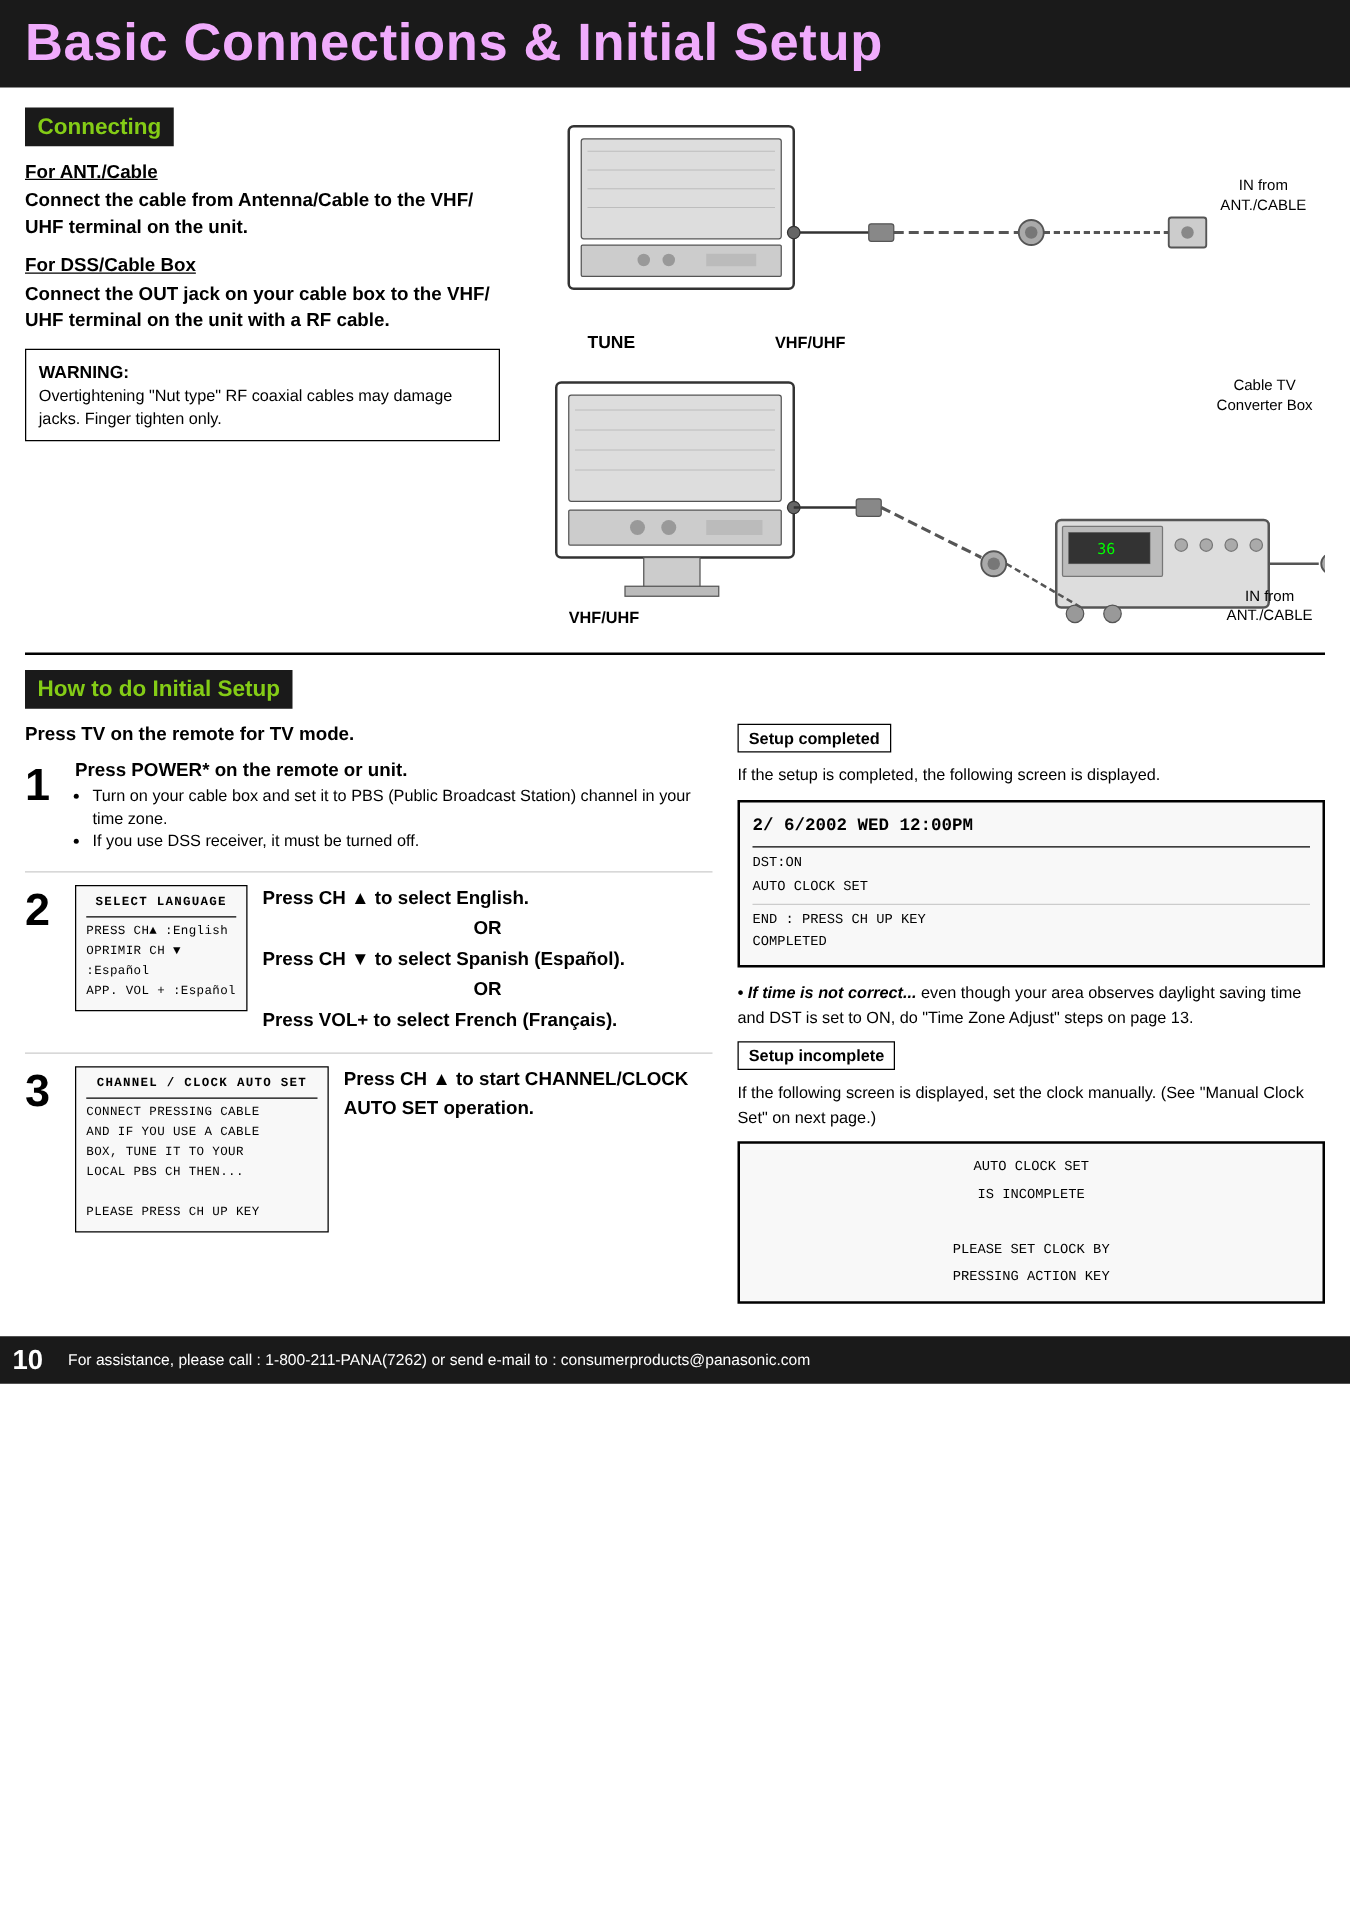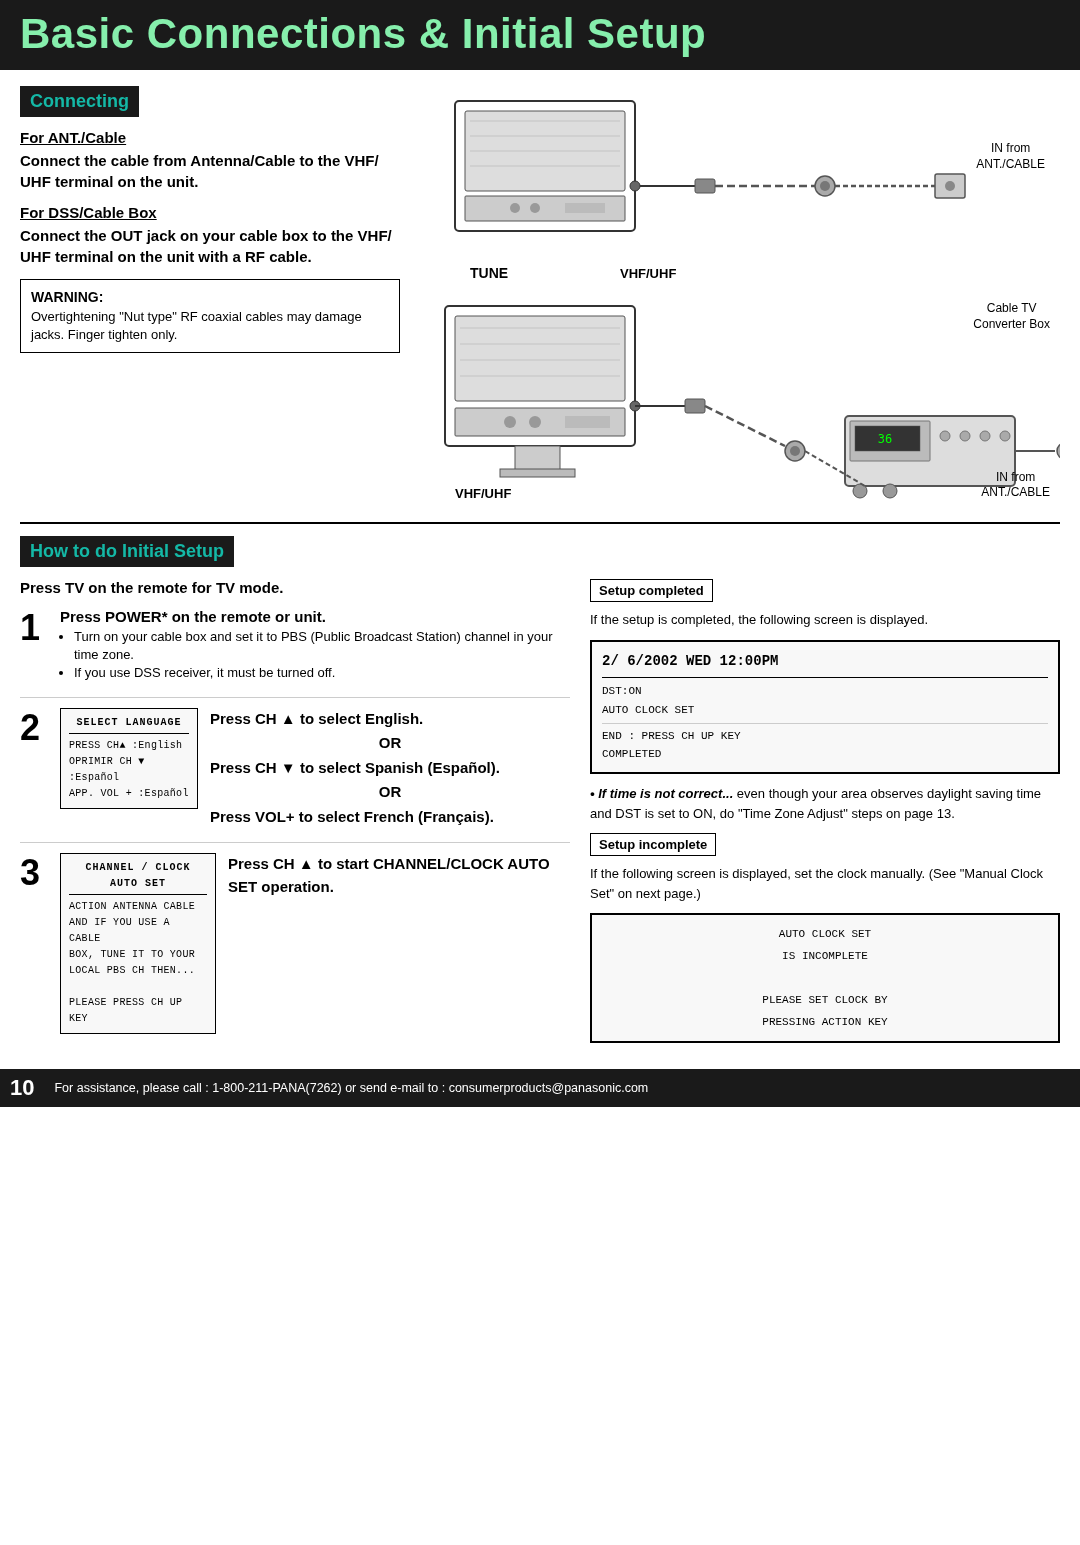--- a/index.html
+++ b/index.html
@@ -8,38 +8,38 @@
       min-height: 1545px;
       font-family: Arial, Helvetica, sans-serif;
       font-size: 14px;
       background: #fff;
       color: #000;
     }
 
     
     .page-header {
       background: #1a1a1a;
-      color: #86efac;
+      color: #f0abfc;
       padding: 10px 20px 12px 20px;
     }
     .page-header h1 {
       font-size: 42px;
       font-weight: bold;
       letter-spacing: 0.5px;
     }
 
     
     .page-content {
       padding: 16px 20px 0 20px;
     }
 
     
     .section-header {
       background: #1a1a1a;
-      color: #14b8a6;
+      color: #84cc16;
       padding: 5px 10px;
       font-size: 18px;
       font-weight: bold;
       display: inline-block;
       margin-bottom: 12px;
     }
 
     
     .connecting-section {
       display: flex;
@@ -411,23 +411,23 @@
             <p><strong>Press CH ▼</strong> to select Spanish (Español).</p>
             <p class="or-text">OR</p>
             <p><strong>Press VOL+</strong> to select French (Français).</p>
           </div>
         </div>
 
         <hr class="hr-divider">
 
         <div class="step-item">
           <div class="step-number">3</div>
-          <div class="step-box" style="width:156px;">
+          <div class="step-box" style="width:203px;">
             <div class="step-box-title">CHANNEL / CLOCK AUTO SET</div>
-            <div class="step-box-line">ACTION ANTENNA CABLE</div>
+            <div class="step-box-line">CONNECT PRESSING CABLE</div>
             <div class="step-box-line">AND IF YOU USE A CABLE</div>
             <div class="step-box-line">BOX, TUNE IT TO YOUR</div>
             <div class="step-box-line">LOCAL PBS CH   THEN...</div>
             <div class="step-box-line">&nbsp;</div>
             <div class="step-box-line">PLEASE PRESS CH UP KEY</div>
           </div>
           <div class="step-right-content">
             <p><strong>Press CH ▲</strong> to start CHANNEL/CLOCK AUTO SET operation.</p>
           </div>
         </div>

